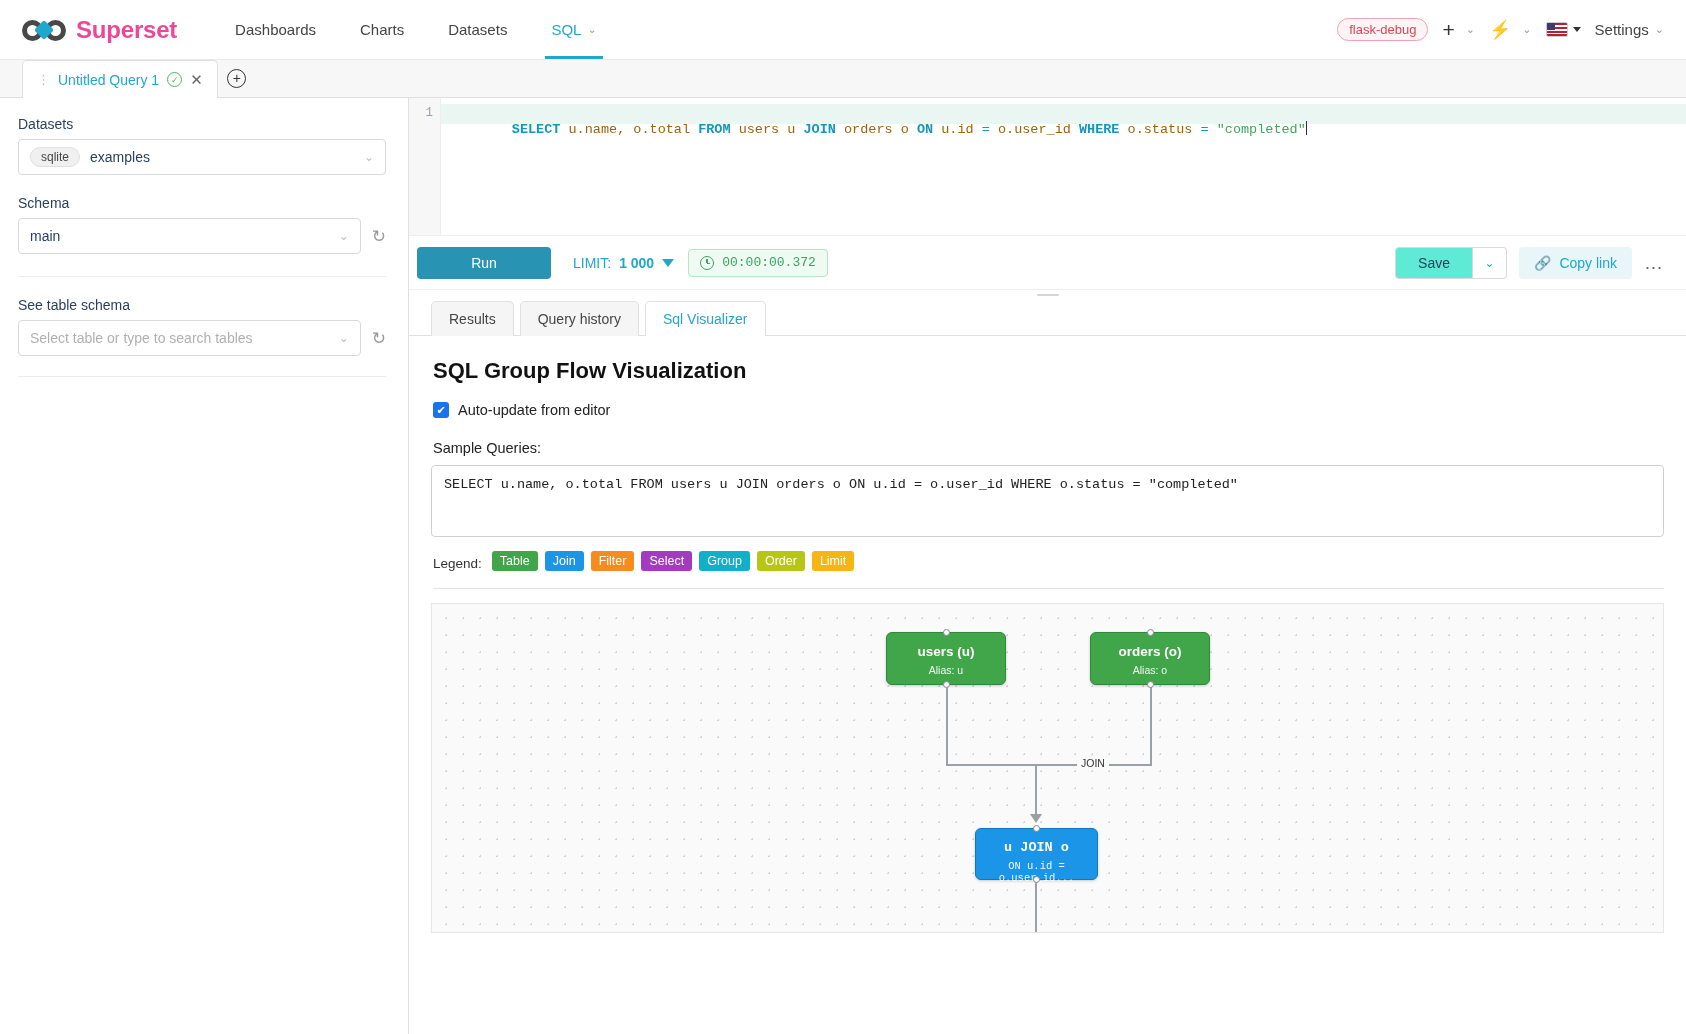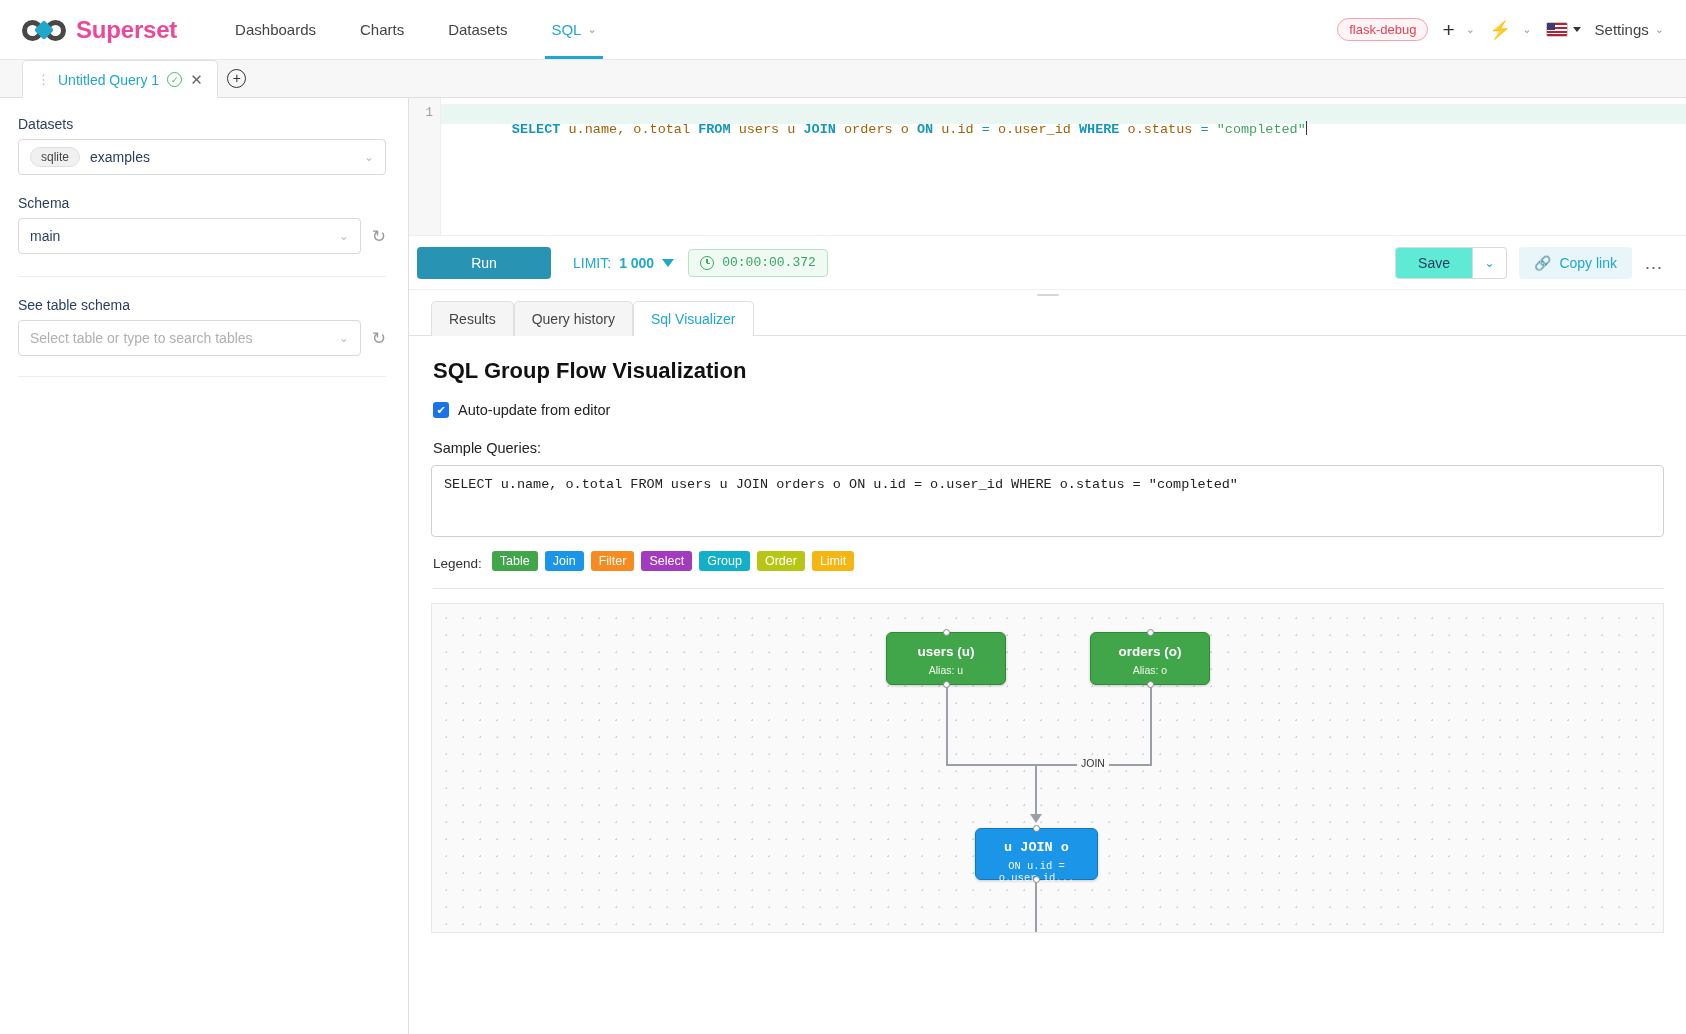--- a/index.html
+++ b/index.html
@@ -175,21 +175,21 @@
     background:#e8f5f9; color:#20a7ce; border:none; border-radius:4px;
     height:32px; padding:0 15px; font-size:14px; display:flex; align-items:center;
     gap:8px; cursor:pointer;
   }
   .dots-btn{ color:#666; font-size:19px; letter-spacing:1px; cursor:pointer; line-height:1;}
 
   .grabber{ height:10px; display:flex; align-items:center; justify-content:center; }
   .grabber span{ width:22px; height:2px; background:#d6d6d6; border-radius:2px;}
 
   .result-tabs{
-    display:flex; align-items:flex-end; gap:0; padding:0 0 0 22px;
+    display:flex; align-items:flex-end; gap:6px; padding:0 0 0 22px;
     border-bottom:1px solid #e0e0e0; height:36px; background:#fff;
   }
   .rtab{
     height:35px; padding:0 17px; display:flex; align-items:center; font-size:14px;
     background:#f5f5f5; border:1px solid #e0e0e0; border-bottom:none;
     border-radius:5px 5px 0 0; color:#444; cursor:pointer; position:relative; top:1px;
   }
   .rtab.active{ background:#fff; color:#20a7ce; }
 
   .visualizer{ flex:1; overflow:hidden; padding:22px 22px 0 22px; }

